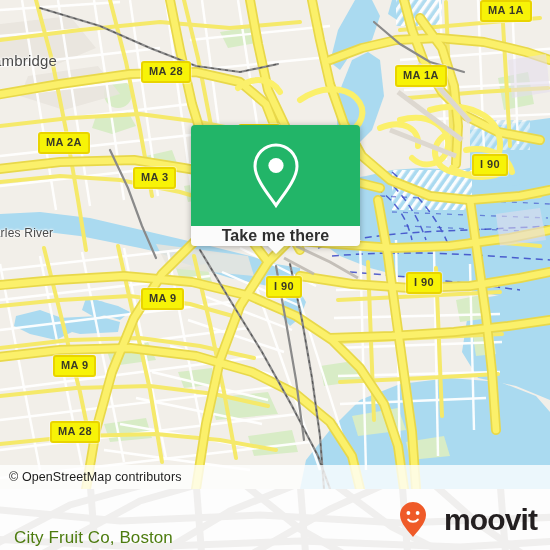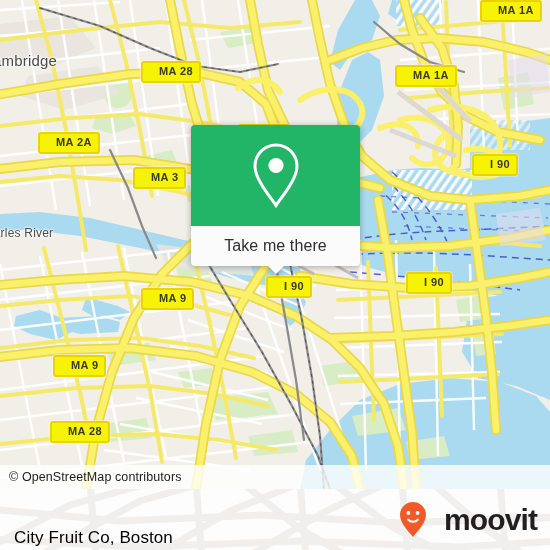--- a/index.html
+++ b/index.html
@@ -19,21 +19,21 @@
   .shield{
     position:absolute;
     background:#f7f307;
     border:2px solid #e9d400;
     border-radius:3px;
     color:#3a3a28;
     font-size:11px;
     font-weight:bold;
     letter-spacing:.4px;
     line-height:1;
-    padding:3px 6px 4px 16px;
+    padding:3px 6px 4px 6px;
     white-space:nowrap;
     box-shadow:0 0 0 1px rgba(255,255,255,.35);
   }
   .place-label{
     position:absolute;
     color:#4a4a4a;
     font-size:15px;
     letter-spacing:.2px;
     white-space:nowrap;
     text-shadow:0 0 3px #fff,0 0 3px #fff,0 0 2px #fff;
@@ -54,23 +54,24 @@
     position:absolute;left:191px;top:125px;width:169px;
     border-radius:4px;overflow:visible;
     filter:drop-shadow(0 1px 3px rgba(0,0,0,.30));
   }
   .card-top{
     background:#22b568;
     height:101px;border-radius:4px 4px 0 0;
     display:flex;align-items:center;justify-content:center;
   }
   .card-bottom{
-    background:#fbfbfb;height:40px;border-radius:0 0 4px 4px;
+    background:#fbfbfb;height:20px;border-radius:0 0 4px 4px;
     display:flex;align-items:center;justify-content:center;
     position:relative;
+    font-weight:bold;
   }
   .card-bottom span{
     font-size:16px;color:#2f2f2f;letter-spacing:.1px;
   }
   .card-tail{
     position:absolute;left:50%;bottom:-8px;margin-left:-9px;
     width:0;height:0;
     border-left:9px solid transparent;
     border-right:9px solid transparent;
     border-top:9px solid #fbfbfb;
@@ -79,21 +80,21 @@
 
   
   .footer{
     position:absolute;left:0;top:489px;width:550px;height:61px;
     background:#fdfdfd;overflow:hidden;
     display:flex;align-items:center;
   }
   .footer-bg{position:absolute;left:0;top:0;}
   .footer-title{
     position:relative;z-index:2;
-    padding-left:14px;font-size:17px;color:#000000;letter-spacing:.1px;margin-top:36px;
+    padding-left:14px;font-size:17px;color:#4d7c0f;letter-spacing:.1px;margin-top:36px;
   }
   .brand{
     position:absolute;right:13px;top:50%;transform:translateY(-50%);
     z-index:2;display:flex;align-items:center;gap:16px;
   }
   .brand-word{
     font-size:30px;font-weight:bold;color:#231f20;letter-spacing:-.9px;
     line-height:1;
   }
 </style>

